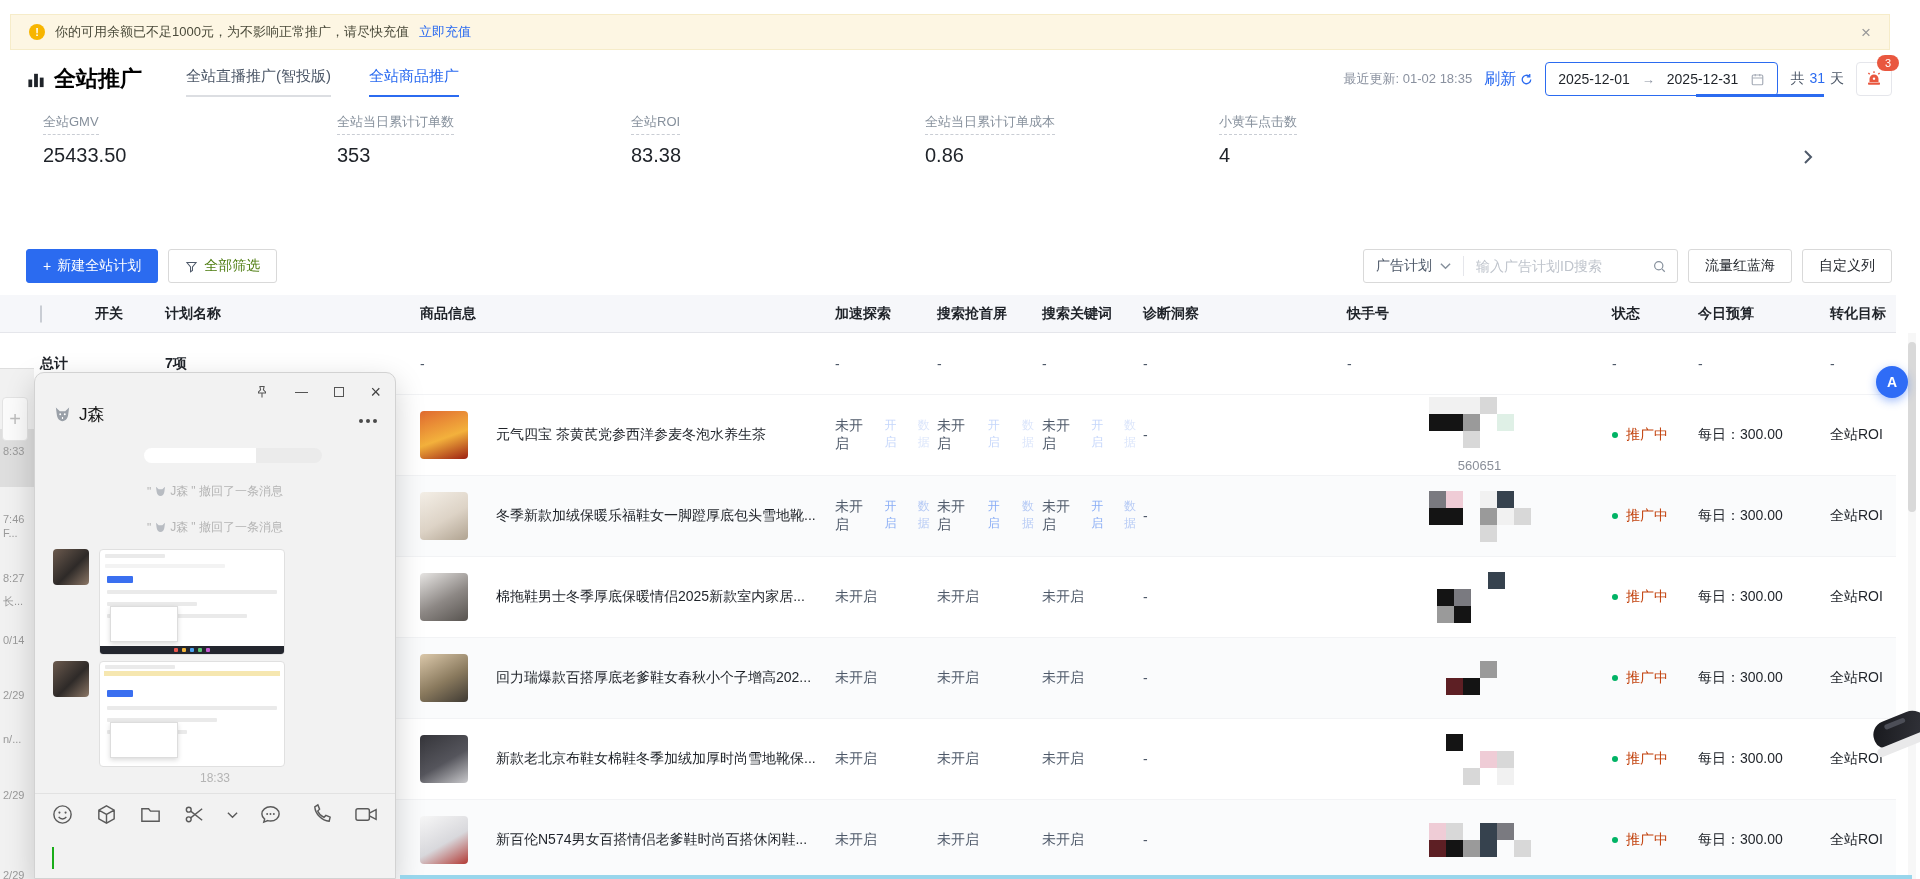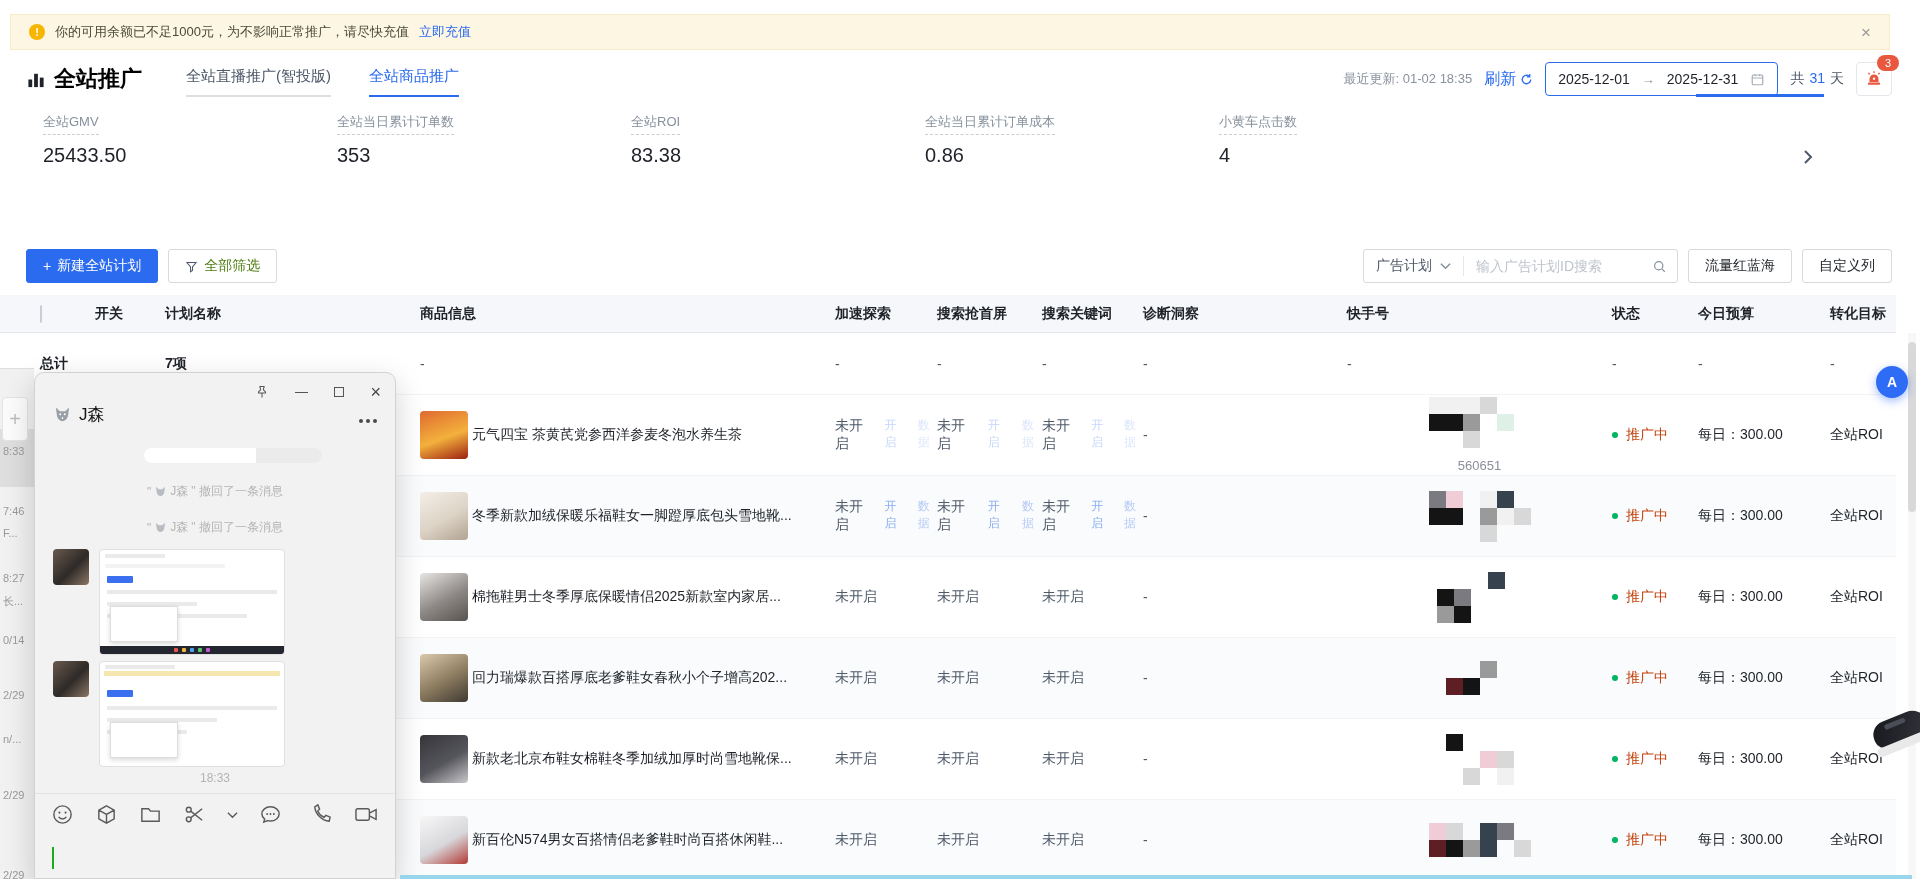--- a/index.html
+++ b/index.html
@@ -61,21 +61,21 @@
   .table{position:absolute;left:0;top:295px;width:1896px;}
   .grid{display:grid;grid-template-columns:55px 70px 255px 415px 102px 105px 101px 204px 265px 86px 132px 1fr;
     padding-left:40px;align-items:center;box-sizing:border-box;}
   .thead{height:38px;background:#f6f7fa;border-bottom:1px solid #e5e6eb;font-size:14px;font-weight:600;color:#1f2329;}
   .sumrow{height:62px;border-bottom:1px solid #f2f3f5;font-size:14px;}
   .sumrow .strong{font-weight:600;}
   .dash{color:#4e5969;}
   .row{height:81px;border-bottom:1px solid #f2f3f5;font-size:14px;}
   .row:nth-child(even){background:#fafbfc;}
   .cb{width:15px;height:15px;border:1px solid #c9cdd4;border-radius:2px;background:#fff;}
-  .prod{display:flex;align-items:center;gap:4px;min-width:0;}
+  .prod{display:flex;align-items:center;gap:28px;min-width:0;}
   .thumb{width:48px;height:48px;border-radius:4px;flex:none;}
   .t1{background:linear-gradient(160deg,#e06a30,#f3b13c 55%,#9c1f12);}
   .t2{background:linear-gradient(150deg,#f4efe7,#ddd3c6 55%,#b0a391);}
   .t3{background:linear-gradient(150deg,#e8e6e4,#8d8885 55%,#57534f);}
   .t4{background:linear-gradient(150deg,#dcc9ab,#8a7a5e 55%,#3f3a33);}
   .t5{background:linear-gradient(150deg,#35353a,#55555c 55%,#c9c9cc);}
   .t6{background:linear-gradient(150deg,#f7f7f7,#d8d8dc 55%,#b23a35);}
   .ptitle2{white-space:nowrap;overflow:hidden;text-overflow:ellipsis;max-width:335px;color:#1f2329;}
   .tog{display:flex;flex-direction:row;gap:14px;color:#4e5969;}
   .subs{display:flex;gap:14px;font-size:12px;}
@@ -615,21 +615,21 @@
     <span class="sn-body"></span>
       <span class="sn-lace"></span>
       <span class="sn-sole"></span>
   </div>
   <div class="bottom-line"></div>
 
   <div class="sliver">
     <div class="sel-block"></div>
     <div class="plusbox">+</div>
     <span class="sl-it" style="top:76px">8:33</span>
-    <span class="sl-it" style="top:136px">7:46</span>
+    <span class="sl-it" style="top:144px">7:46</span>
     <span class="sl-it" style="top:158px">F...</span>
     <span class="sl-it" style="top:203px">8:27</span>
     <span class="sl-it" style="top:225px">长...</span>
     <span class="sl-it" style="top:265px">0/14</span>
     <span class="sl-it" style="top:320px">2/29</span>
     <span class="sl-it" style="top:364px">n/...</span>
     <span class="sl-it" style="top:420px">2/29</span>
     <span class="sl-it" style="top:500px">2/29</span>
   </div>
 

